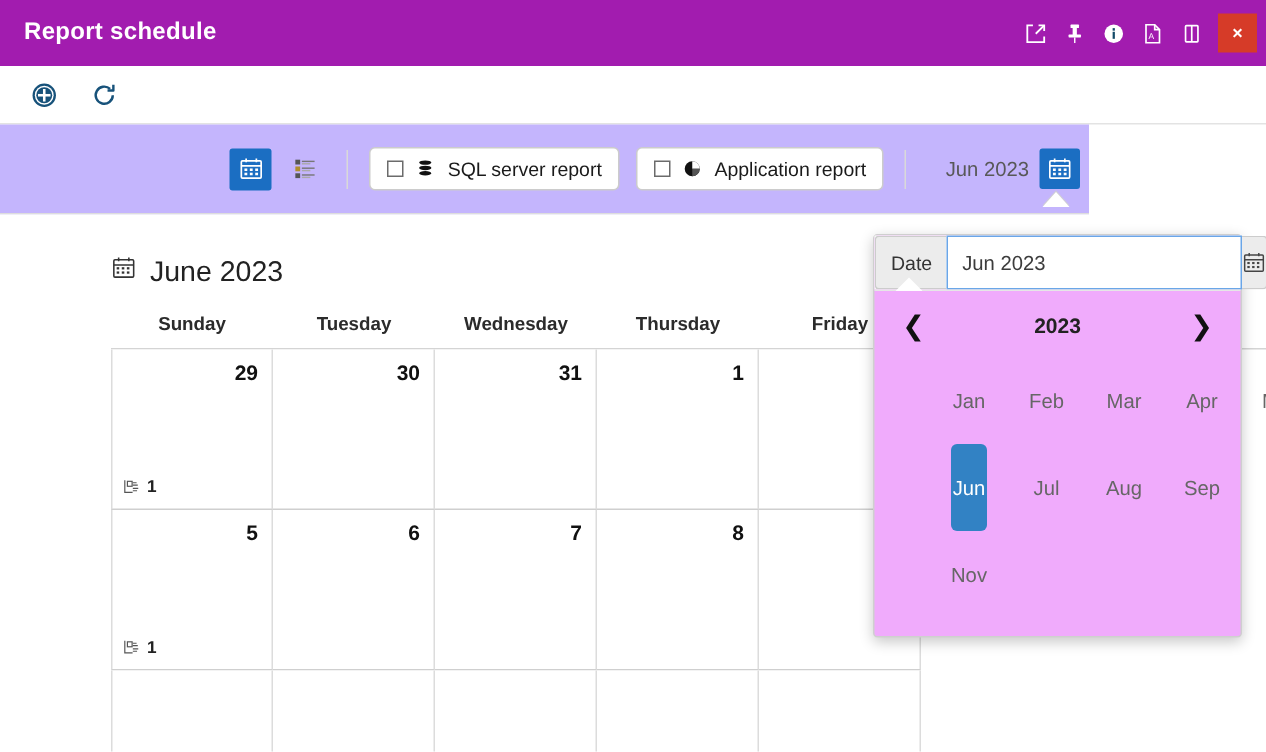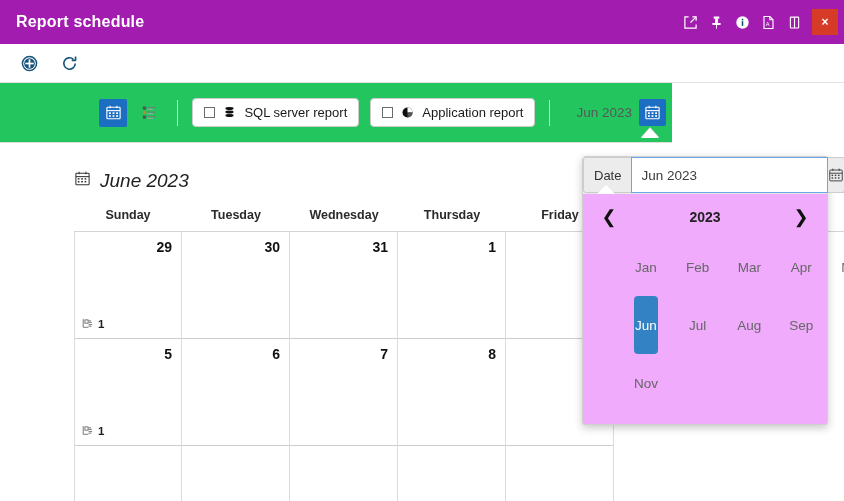--- a/index.html
+++ b/index.html
@@ -37,22 +37,22 @@
   .toolbar {
     position:absolute; left:0; top:44px; width:844px; height:39px;
     background:#ffffff; border-bottom:1px solid #e3e3e3;
     display:flex; align-items:center; gap:18px; padding-left:18px;
   }
   .tool-btn { width:22px;height:22px; display:flex;align-items:center;justify-content:center;
     color:#17527a; cursor:pointer; }
 
   
   .filterbar {
-    position:absolute; left:0; top:83px; width:672px; height:60px;
-    background:#22c55e; border-bottom:1px solid #dddddd;
+    position:absolute; left:0; top:83px; width:726px; height:60px;
+    background:#c4b5fd; border-bottom:1px solid #dddddd;
     display:flex; align-items:center; justify-content:flex-end;
     padding-right:6px; gap:0px;
   }
   .view-toggles { display:flex; align-items:center; gap:8px; }
   .view-btn {
     width:28px; height:28px; display:flex; align-items:center; justify-content:center;
     border-radius:2px; cursor:pointer;
   }
   .view-btn.active { background:#1b6ec2; color:#ffffff; }
   .view-btn.inactive { background:transparent; color:#5a5a4a; }
@@ -78,21 +78,21 @@
     position:absolute; right:7px; bottom:-12px;
     width:0;height:0; border-left:9px solid transparent; border-right:9px solid transparent;
     border-bottom:10px solid #ffffff;
     filter: drop-shadow(0 -1px 0 #d0d0d0);
   }
 
   
   .calbody { position:absolute; left:0; top:143px; width:844px; height:358px; background:#fff; }
   .cal-title {
     display:flex; align-items:center; gap:9px;
-    padding: 27px 0 0 74px; font-size:19px; color:#222; font-weight:normal;font-style:italic;
+    padding: 27px 0 0 74px; font-size:19px; color:#222; font-weight:normal;
   }
   .cal-grid { margin-top:16px; padding-left:74px; }
   .cal-head { display:flex; border-bottom:1px solid #d4d4d4; }
   .cal-head div {
     width:108px; text-align:center; font-size:12.5px; font-weight:bold; color:#2b2b2b;
     padding-bottom:9px;
   }
   .cal-row { display:flex; }
   .cal-cell {
     width:108px; height:107px; border-right:1px solid #dcdcdc; border-bottom:1px solid #cfcfcf;

